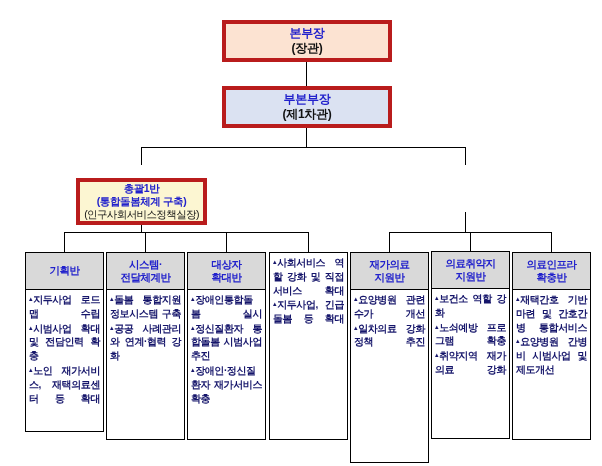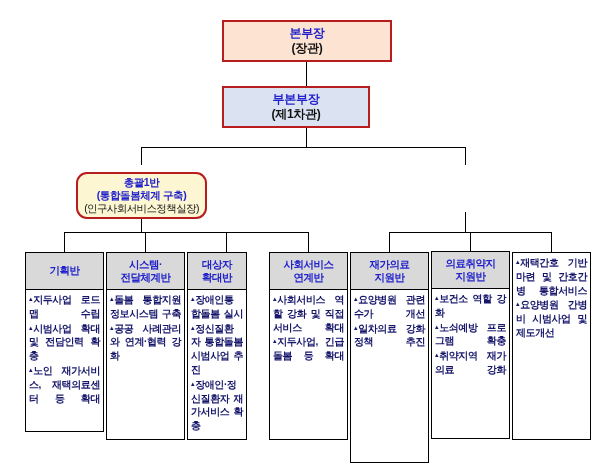--- a/index.html
+++ b/index.html
@@ -15,21 +15,21 @@
     overflow: hidden;
   }
   #chart {
     position: absolute;
     left: 0; top: 0;
     width: 602px;
     height: 466px;
   }
   .box {
     position: absolute;
-    border: 2px solid #b91c1c;
+    border: 4px solid #b91c1c;
     box-sizing: border-box;
     text-align: center;
     line-height: 1.25;
   }
   
   .lvl-top {
     background: #fce3d2;
     display: flex;
     flex-direction: column;
     align-items: center;
@@ -157,26 +157,26 @@
   <div class="ln ln-h" style="left:389px; top:232px; width:163px;"></div>
   <div class="ln ln-v" style="left:389px; top:232px; height:20px;"></div>
   <div class="ln ln-v" style="left:470px; top:232px; height:20px;"></div>
   <div class="ln ln-v" style="left:551px; top:232px; height:20px;"></div>
 
   <div class="box lvl-top" style="left:222px; top:20px; width:170px; height:42px;">
     <div class="title-blue">본부장</div>
     <div class="title-black">(장관)</div>
   </div>
 
-  <div class="box lvl-second" style="left:222px; top:86px; width:148px; height:42px;">
+  <div class="box lvl-second" style="left:222px; top:86px; width:170px; height:42px;">
     <div class="title-blue">부본부장</div>
     <div class="title-black">(제1차관)</div>
   </div>
 
-  <div class="box lvl-group" style="left:76px; top:172px; width:131px; height:47px;border-radius:11px;">
+  <div class="box lvl-group" style="left:76px; top:178px; width:131px; height:47px;">
     <div class="grp-line1">총괄1반</div>
     <div class="grp-line2">(통합돌봄체계 구축)</div>
     <div class="grp-line3">(인구사회서비스정책실장)</div>
   </div>
 
 
   <div class="leaf" style="left:25px; top:252px; width:79px; height:180px;">
     <div class="leaf-head">
       <span>기획반</span>
       <span></span>
@@ -192,37 +192,33 @@
     <div class="leaf-head">
       <span>시스템·</span>
       <span>전달체계반</span>
     </div>
     <div class="leaf-body">
       <div class="bullet-item"><span class="tri">▴</span><span>돌봄 통합지원정보시스템 구축</span></div>
       <div class="bullet-item"><span class="tri">▴</span><span>공공 사례관리와 연계·협력 강화</span></div>
     </div>
   </div>
 
-  <div class="leaf" style="left:187px; top:252px; width:60px; height:188px;">
+  <div class="leaf" style="left:187px; top:252px; width:79px; height:188px;">
     <div class="leaf-head">
       <span>대상자</span>
       <span>확대반</span>
     </div>
     <div class="leaf-body">
       <div class="bullet-item"><span class="tri">▴</span><span>장애인통합돌봄 실시</span></div>
       <div class="bullet-item"><span class="tri">▴</span><span>정신질환자 통합돌봄 시범사업 추진</span></div>
       <div class="bullet-item"><span class="tri">▴</span><span>장애인·정신질환자 재가서비스 확충</span></div>
     </div>
   </div>
 
   <div class="leaf" style="left:269px; top:252px; width:79px; height:188px;">
-    <div class="leaf-head">
-      <span>사회서비스</span>
-      <span>연계반</span>
-    </div>
     <div class="leaf-body">
       <div class="bullet-item"><span class="tri">▴</span><span>사회서비스 역할 강화 및 직접서비스 확대</span></div>
       <div class="bullet-item"><span class="tri">▴</span><span>지두사업, 긴급돌봄 등 확대</span></div>
     </div>
   </div>
 
   <div class="leaf" style="left:350px; top:252px; width:79px; height:211px;">
     <div class="leaf-head">
       <span>재가의료</span>
       <span>지원반</span>
@@ -239,19 +235,23 @@
       <span>지원반</span>
     </div>
     <div class="leaf-body">
       <div class="bullet-item"><span class="tri">▴</span><span>보건소 역할 강화</span></div>
       <div class="bullet-item"><span class="tri">▴</span><span>노쇠예방 프로그램 확충</span></div>
       <div class="bullet-item"><span class="tri">▴</span><span>취약지역 재가의료 강화</span></div>
     </div>
   </div>
 
   <div class="leaf" style="left:512px; top:252px; width:79px; height:188px;">
+    <div class="leaf-head">
+      <span>의료인프라</span>
+      <span>확충반</span>
+    </div>
     <div class="leaf-body">
       <div class="bullet-item"><span class="tri">▴</span><span>재택간호 기반 마련 및 간호간병 통합서비스</span></div>
       <div class="bullet-item"><span class="tri">▴</span><span>요양병원 간병비 시범사업 및 제도개선</span></div>
     </div>
   </div>
 
 </div>
 
 </body></html>

